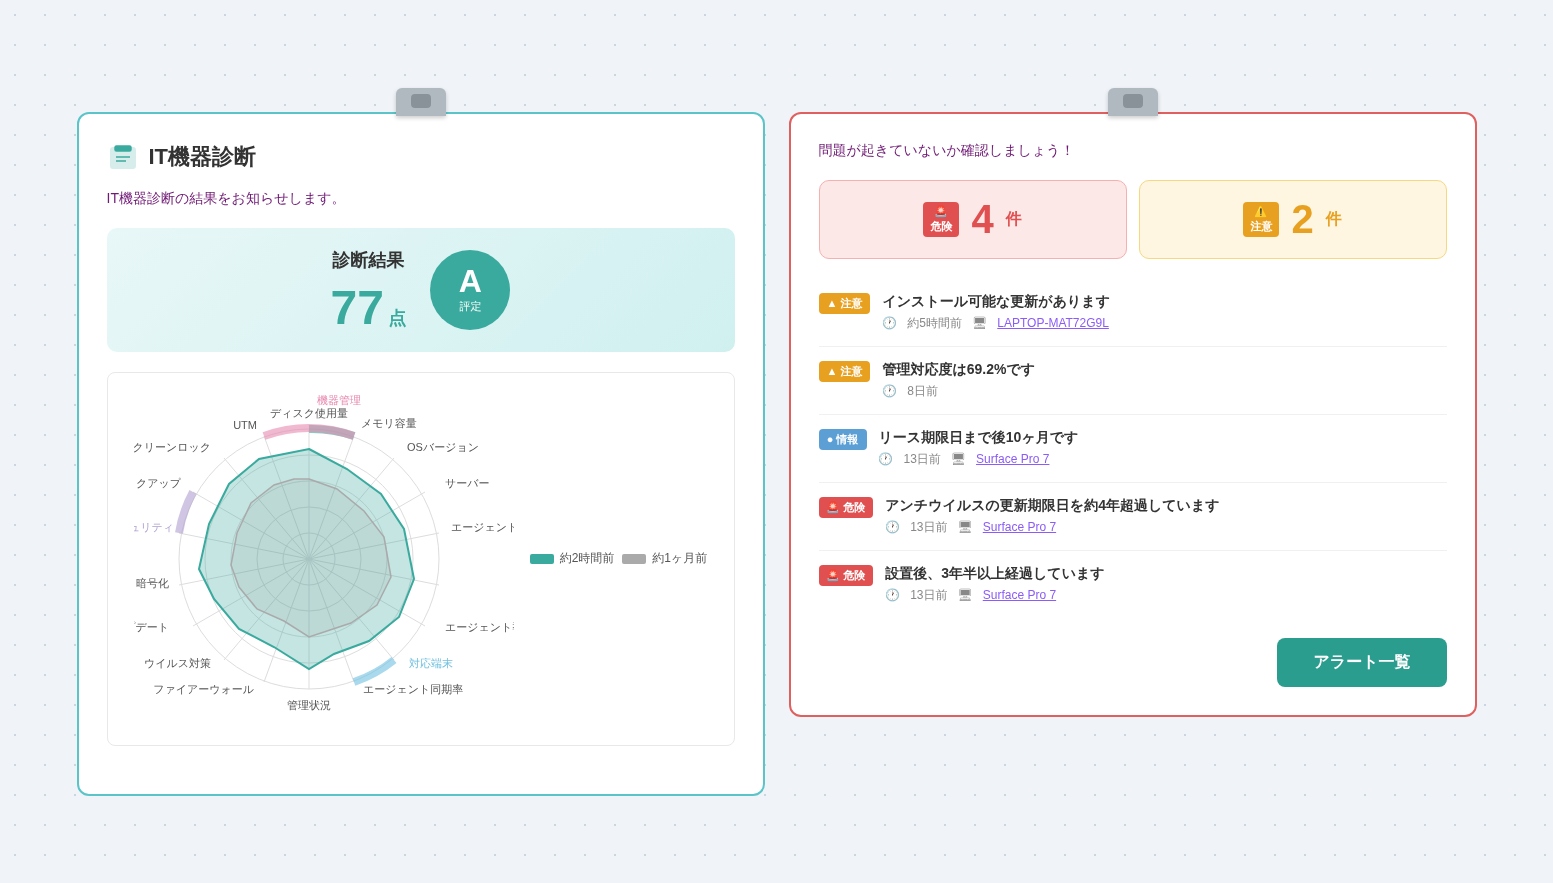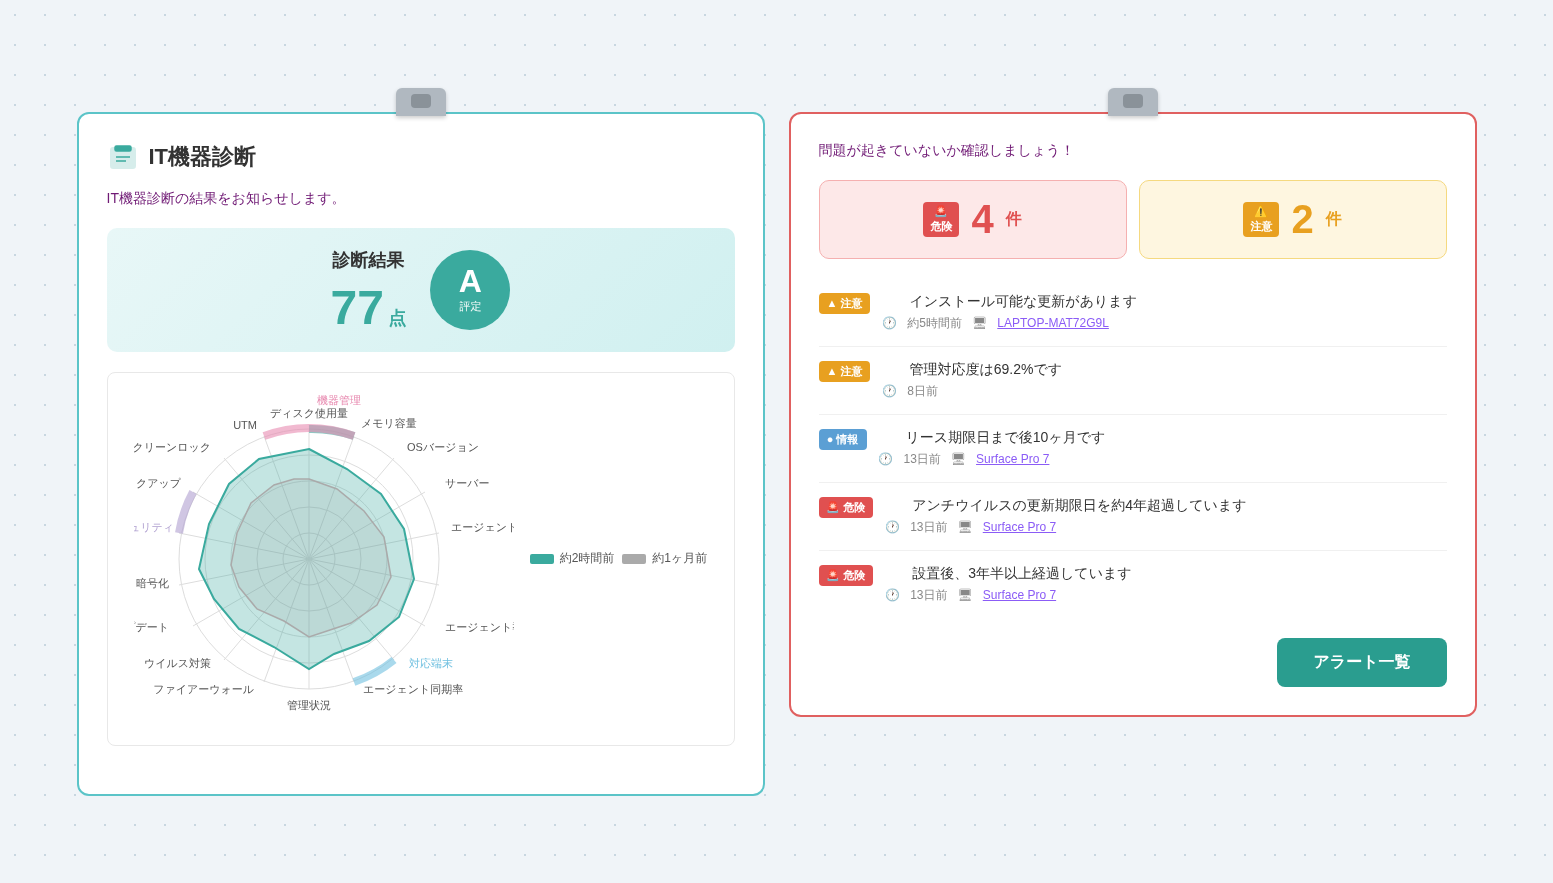--- a/index.html
+++ b/index.html
@@ -255,24 +255,23 @@
       justify-content: center;
     }
     .alert-tag.danger { background: #e05050; }
     .alert-tag.warning { background: #e8a020; }
     .alert-tag.info { background: #5b9fd4; }
     .alert-content {
       flex: 1;
     }
     .alert-title {
       font-size: 14px;
-      font-weight: normal;
+      font-weight: bold;
       color: #333;
       margin-bottom: 4px;
-      margin-left: 27px;
     }
     .alert-meta {
       font-size: 12px;
       color: #888;
       display: flex;
       align-items: center;
       gap: 10px;
     }
     .alert-device-link {
       color: #8b5cf6;

